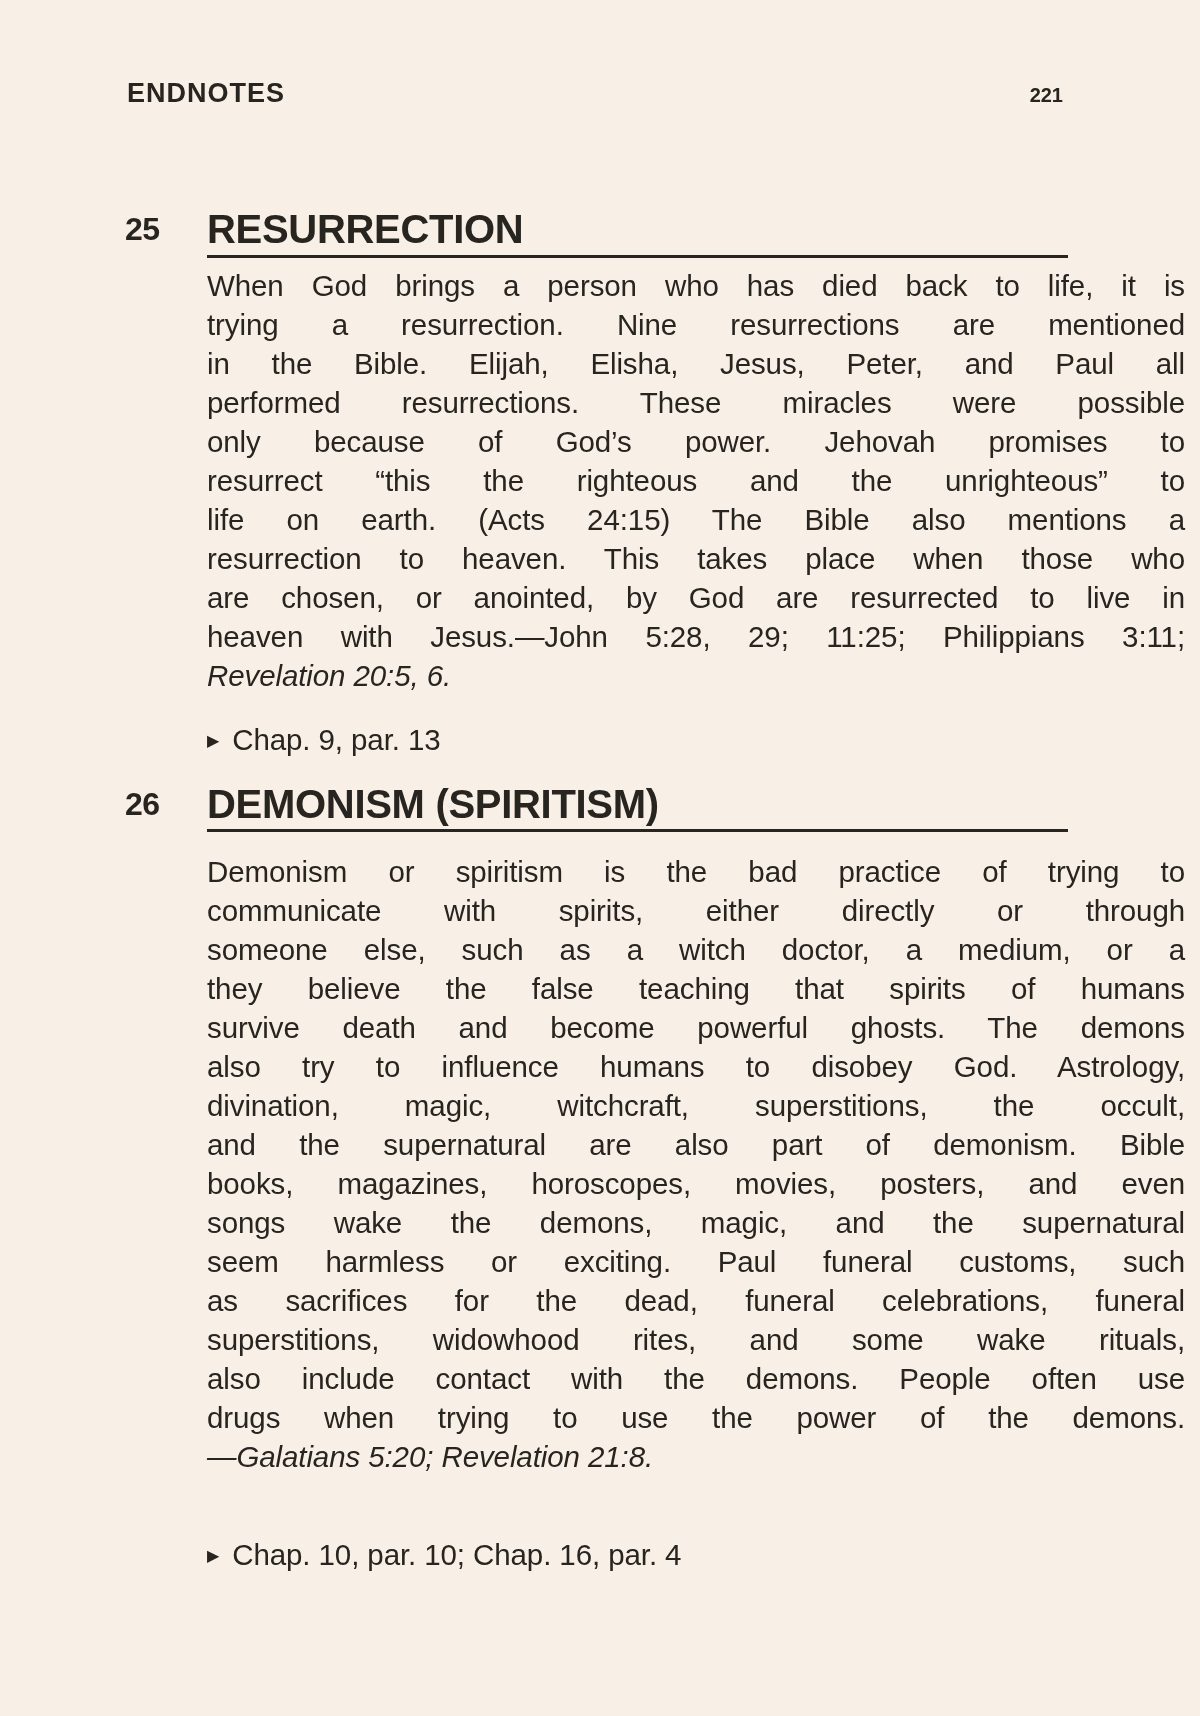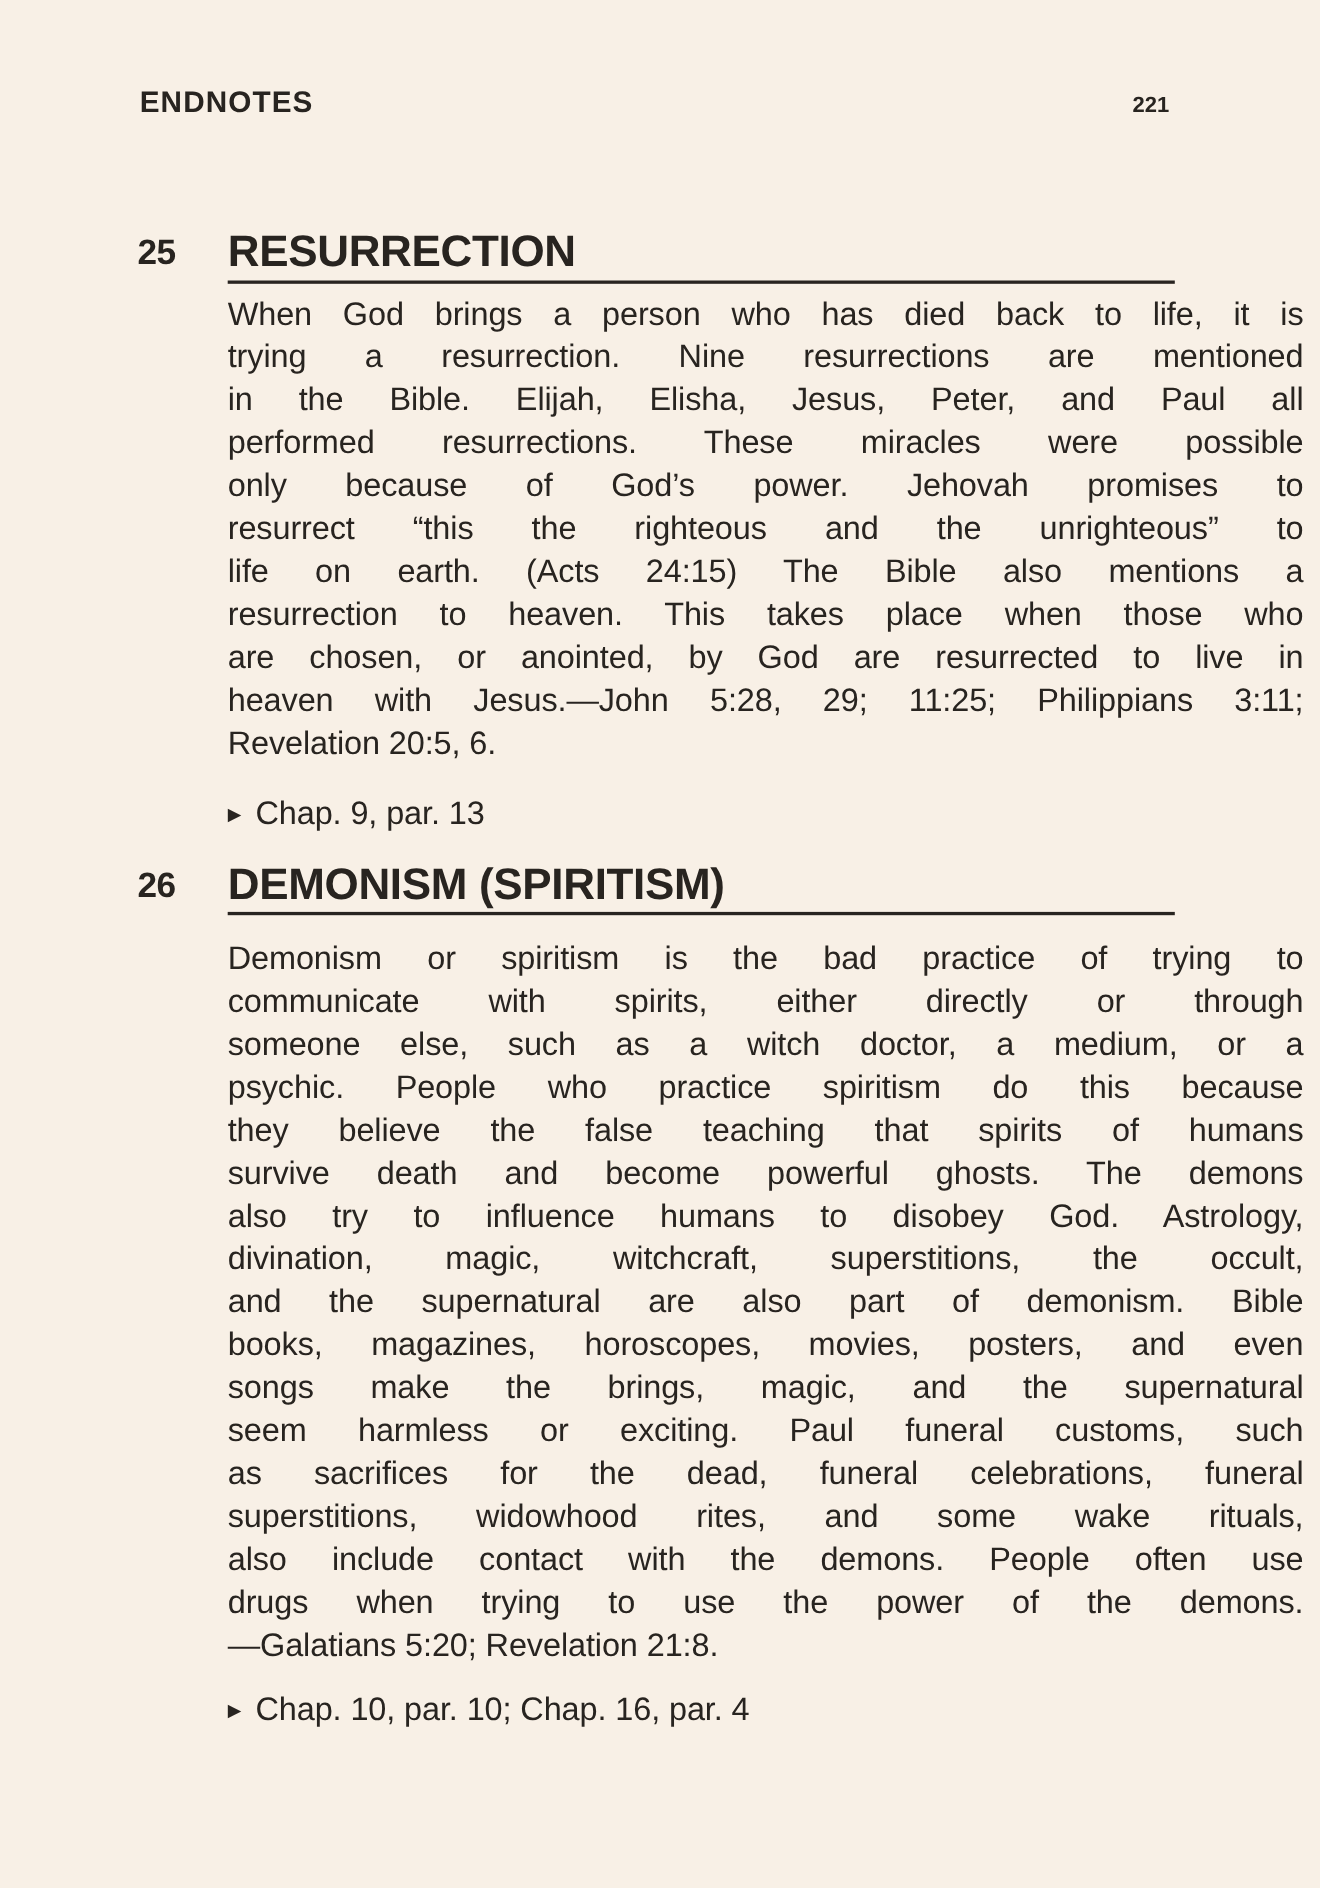--- a/index.html
+++ b/index.html
@@ -71,20 +71,21 @@
     line-height: 39px;
     letter-spacing: -0.1px;
   }
   .bline {
     text-align: justify;
     text-align-last: justify;
     white-space: normal;
   }
   .bline.lastline {
     text-align-last: left;
+    font-style: italic;
   }
 
   
   .ref {
     left: 207px;
     font-size: 29.5px;
     line-height: 39px;
     letter-spacing: -0.1px;
     white-space: nowrap;
   }
@@ -125,28 +126,27 @@
     <span class="tri">▶</span><span>Chap. 9, par. 13</span>
   </div>
 
   <div class="abs sec-num" style="top:781px">26</div>
   <div class="abs sec-title" style="top:781px">DEMONISM (SPIRITISM)</div>
   <div class="abs rule" style="top:829px"></div>
   <div class="abs para" style="top:852px">
       <div class="bline">Demonism or spiritism is the bad practice of trying to</div>
       <div class="bline">communicate with spirits, either directly or through</div>
       <div class="bline">someone else, such as a witch doctor, a medium, or a</div>
-      <div class="bline">psychic. People who practice spiritism do this because</div>
       <div class="bline">they believe the false teaching that spirits of humans</div>
       <div class="bline">survive death and become powerful ghosts. The demons</div>
       <div class="bline">also try to influence humans to disobey God. Astrology,</div>
       <div class="bline">divination, magic, witchcraft, superstitions, the occult,</div>
       <div class="bline">and the supernatural are also part of demonism. Bible</div>
       <div class="bline">books, magazines, horoscopes, movies, posters, and even</div>
-      <div class="bline">songs make the brings, magic, and the supernatural</div>
+      <div class="bline">songs wake the demons, magic, and the supernatural</div>
       <div class="bline">seem harmless or exciting. Paul funeral customs, such</div>
       <div class="bline">as sacrifices for the dead, funeral celebrations, funeral</div>
       <div class="bline">superstitions, widowhood rites, and some wake rituals,</div>
       <div class="bline">also include contact with the demons. People often use</div>
       <div class="bline">drugs when trying to use the power of the demons.</div>
       <div class="bline lastline">—Galatians 5:20; Revelation 21:8.</div>
     </div>
   <div class="abs ref" style="top:1535px">
     <span class="tri">▶</span><span>Chap. 10, par. 10; Chap. 16, par. 4</span>
   </div>

